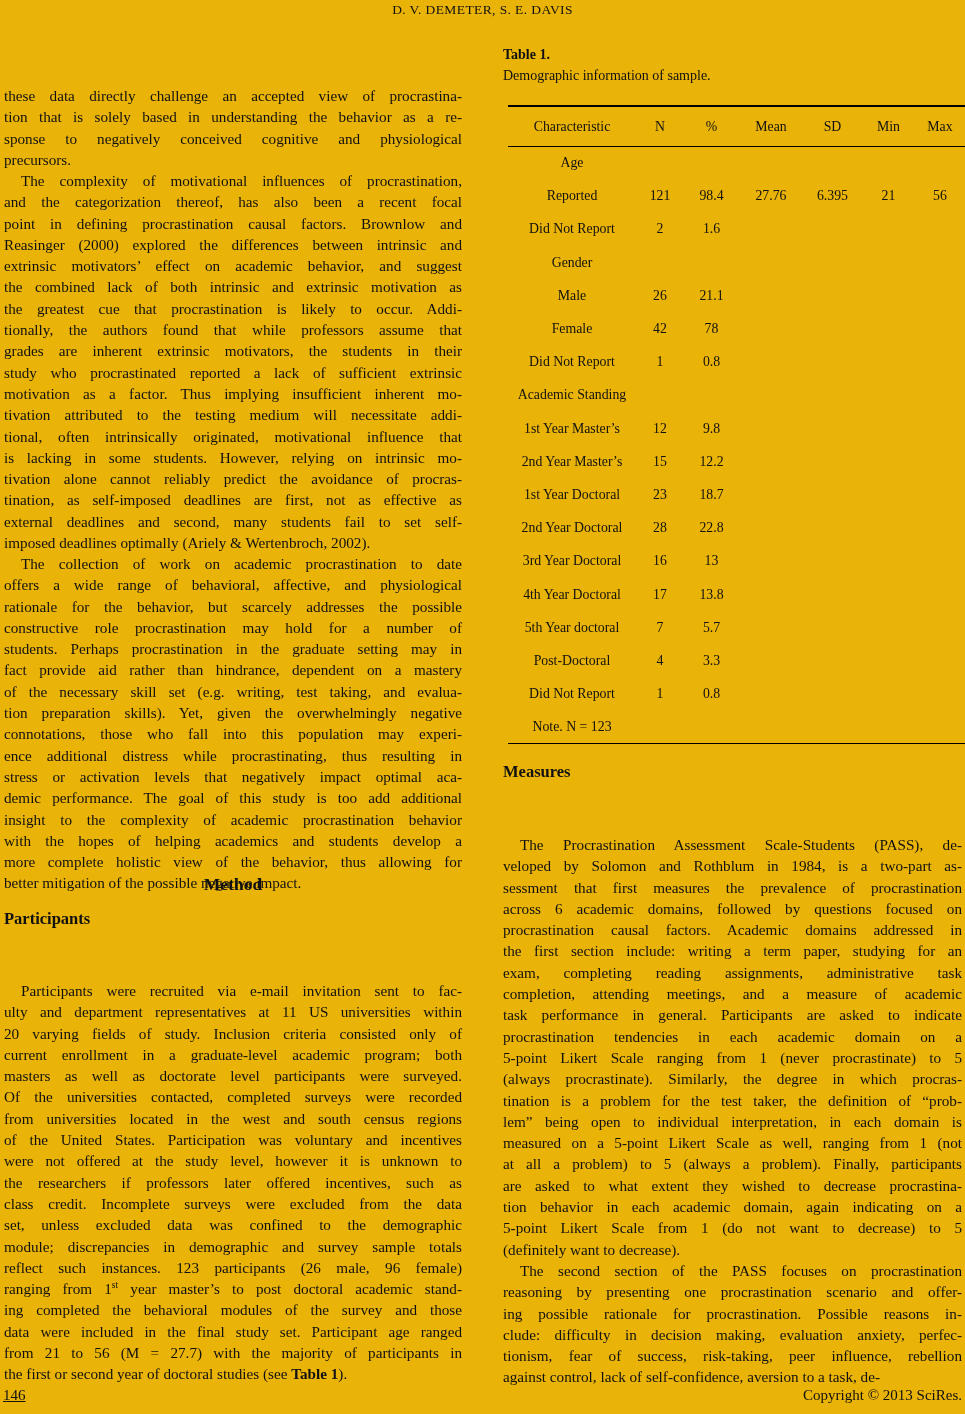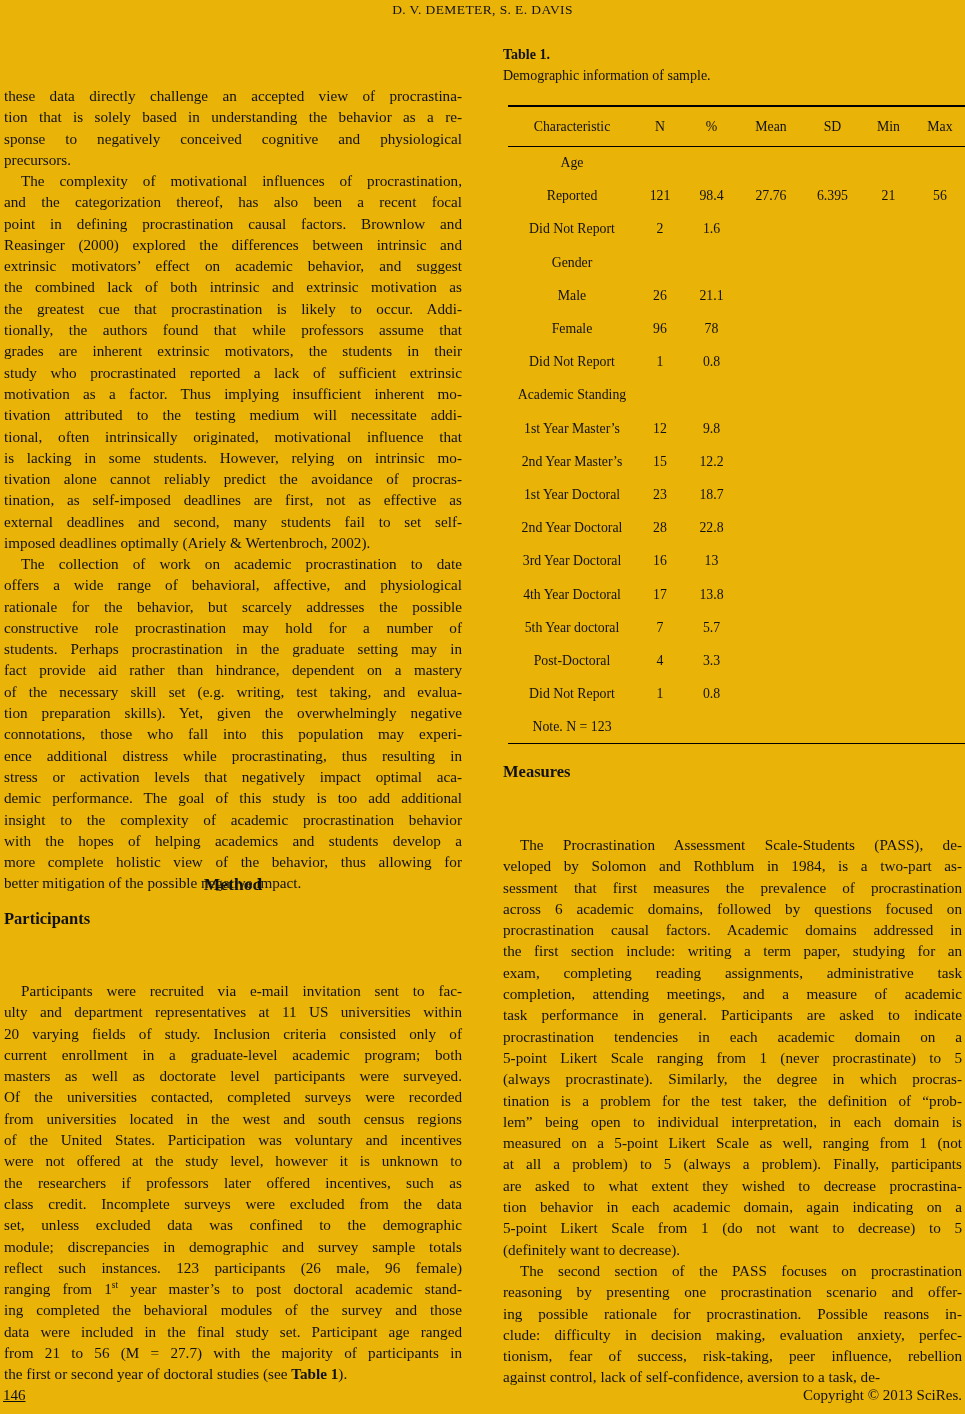--- a/index.html
+++ b/index.html
@@ -182,21 +182,21 @@
               <td class="char">Male</td>
               <td>26</td>
               <td>21.1</td>
               <td></td>
               <td></td>
               <td></td>
               <td></td>
             </tr>
             <tr>
               <td class="char">Female</td>
-              <td>96</td>
+              <td>42</td>
               <td>78</td>
               <td></td>
               <td></td>
               <td></td>
               <td></td>
             </tr>
             <tr>
               <td class="char">Did Not Report</td>
               <td>1</td>
               <td>0.8</td>

